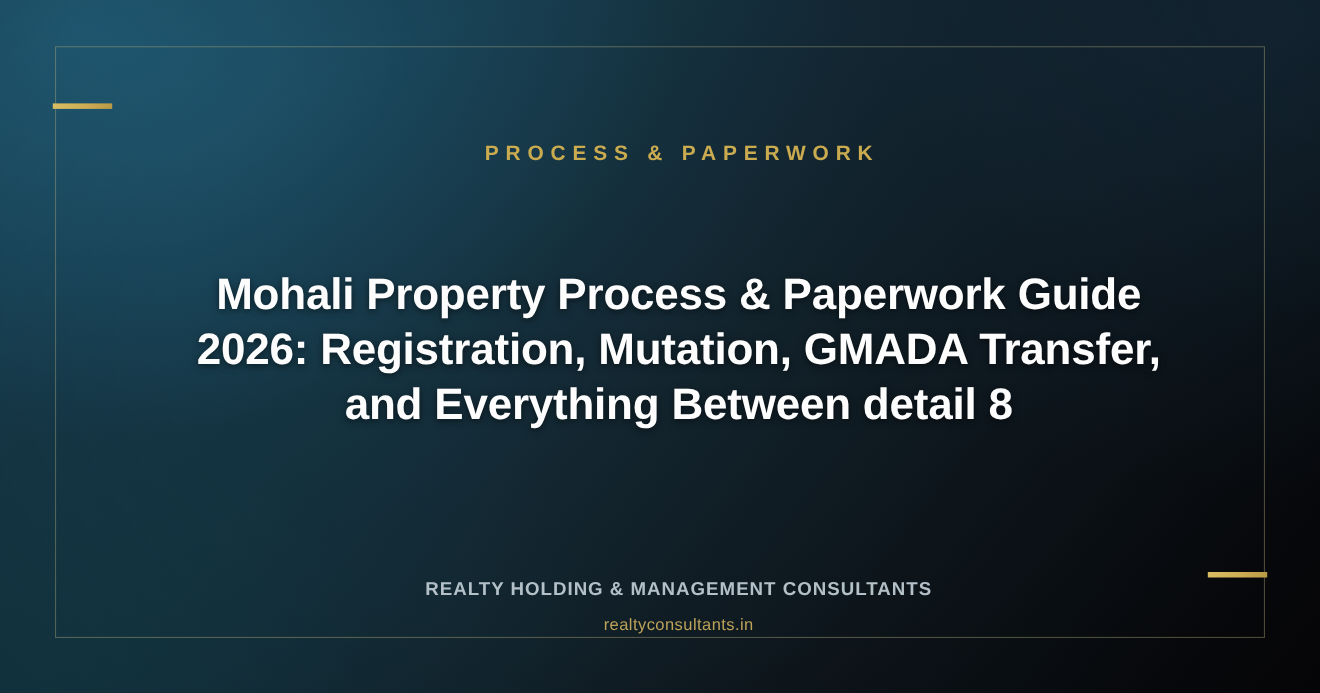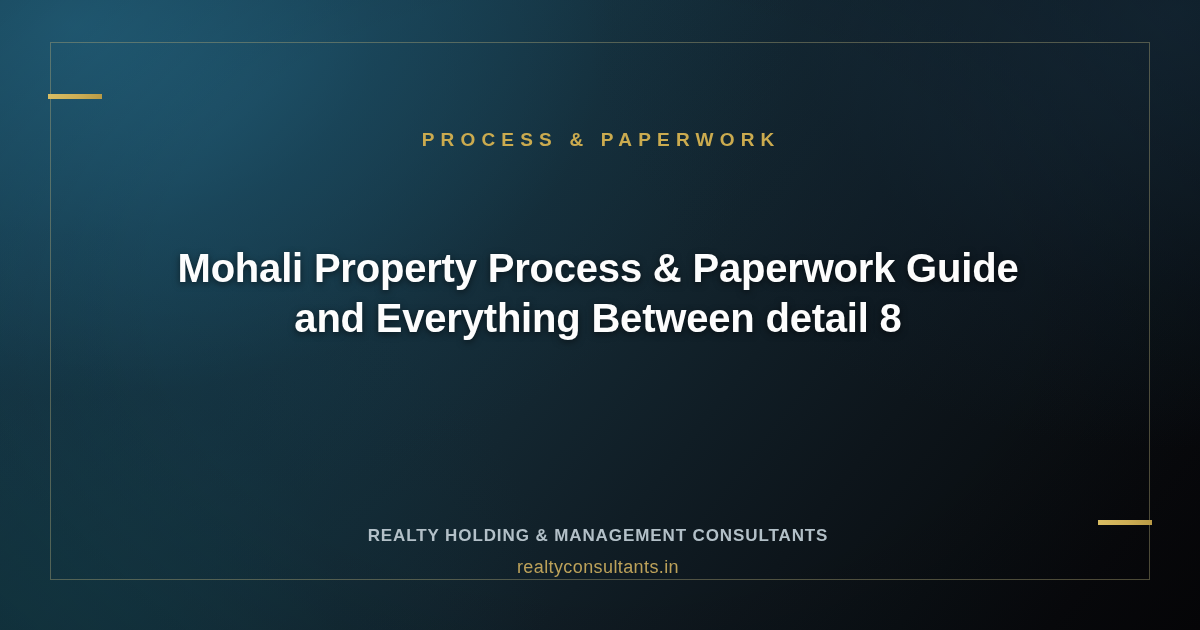--- a/index.html
+++ b/index.html
@@ -81,21 +81,21 @@
   }
   .accent-bar.bottom-right {
     left: 1098px;
     top: 520px;
     width: 54px;
   }
 
   
   .content {
     position: absolute;
-    left: 48px;
+    left: 67px;
     top: 42px;
     width: 1100px;
     height: 538px;
     box-sizing: border-box;
   }
 
   .eyebrow {
     position: absolute;
     left: 0;
     right: 0;
@@ -137,21 +137,21 @@
     font-weight: bold;
     letter-spacing: 0.9px;
     line-height: 1;
     position: absolute;
     left: 0;
     right: 0;
     bottom: 36px;
   }
   .footer-url {
     color: #bda25a;
-    font-size: 18px;
+    font-size: 15px;
     font-weight: normal;
     letter-spacing: 0.4px;
     line-height: 1;
     position: absolute;
     left: 0;
     right: 0;
     bottom: 4px;
   }
 </style>
 </head>
@@ -166,20 +166,21 @@
   <div class="accent-bar top-left"></div>
 
   <div class="accent-bar bottom-right"></div>
 
   <div class="content">
 
     <div class="eyebrow">PROCESS &amp; PAPERWORK</div>
 
     <h1 class="title">
       <span class="title-line">Mohali Property Process &amp; Paperwork Guide</span>
+      <span class="title-line">2026: Registration, Mutation, GMADA Transfer,</span>
       <span class="title-line">and Everything Between detail 8</span>
     </h1>
 
     <div class="footer">
       <div class="footer-brand">REALTY HOLDING &amp; MANAGEMENT CONSULTANTS</div>
       <div class="footer-url">realtyconsultants.in</div>
     </div>
 
   </div>
 </div>

